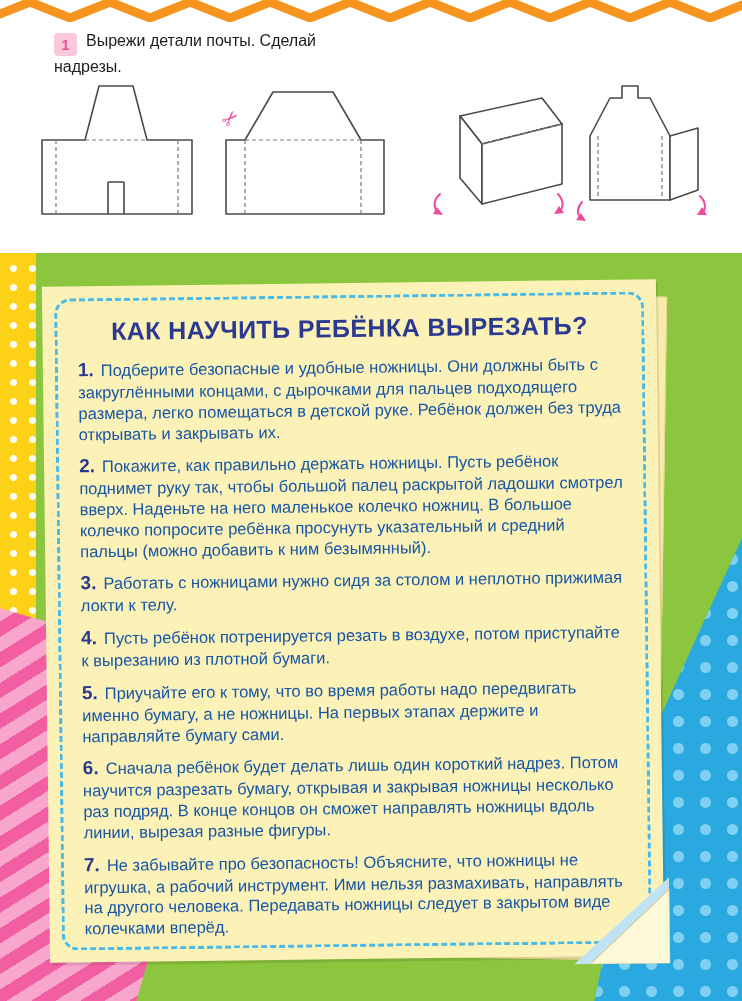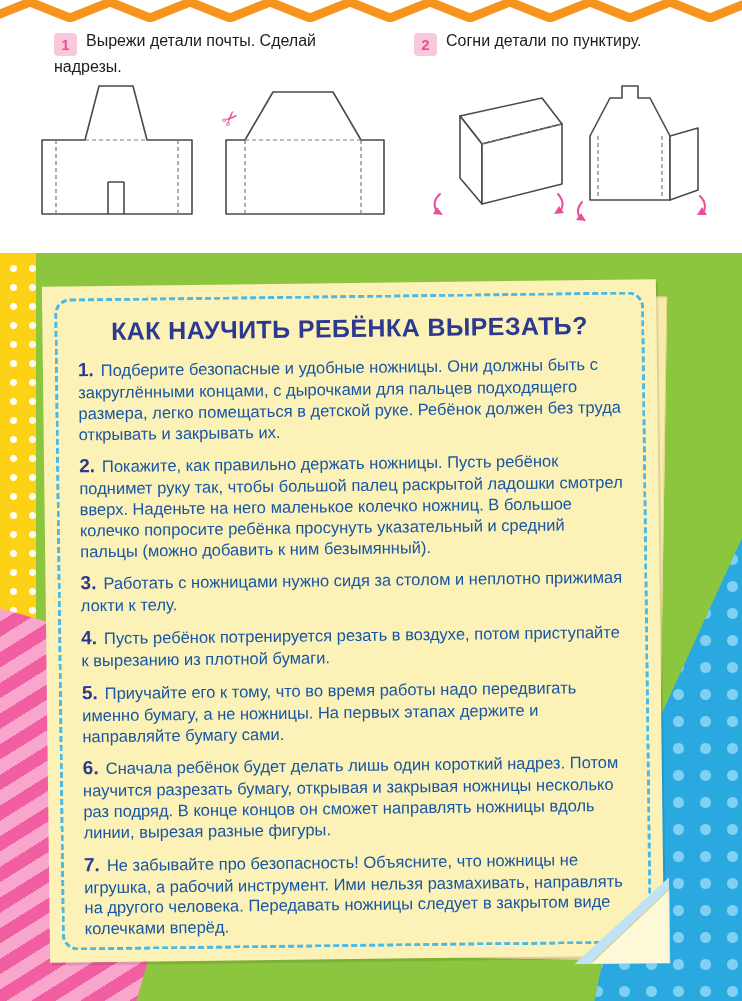--- a/index.html
+++ b/index.html
@@ -82,23 +82,20 @@
 <div class="page">
 
   <svg class="zigzag" viewBox="0 0 742 26">
     <polyline points="-10,22 30,6 70,22 110,6 150,22 190,6 230,22 270,6 310,22 350,6 390,22 430,6 470,22 510,6 550,22 590,6 630,22 670,6 710,22 750,6" fill="none" stroke="#f7941e" stroke-width="9"></polyline>
   </svg>
 
   <div class="step step-1">
     <span class="badge">1</span><span>Вырежи детали почты. Сделай надрезы.</span>
   </div>
 
-  <div class="step step-2">
-    <span class="badge">2</span><span>Согни детали по пунктиру.</span>
-  </div>
 
   <div class="diag d1">
     <svg width="162" height="142" viewBox="0 0 162 142">
       <path class="outline" d="M6,60 L6,134 L156,134 L156,60 L111,60 L97,6 L63,6 L49,60 Z"></path>
       <line class="foldline" x1="20" y1="60" x2="20" y2="134"></line>
       <line class="foldline" x1="142" y1="60" x2="142" y2="134"></line>
       <line class="foldline" x1="49" y1="60" x2="111" y2="60"></line>
       <path class="outline" d="M72,102 L72,134 M88,102 L88,134 M72,102 L88,102" fill="none"></path>
     </svg>
   </div>

